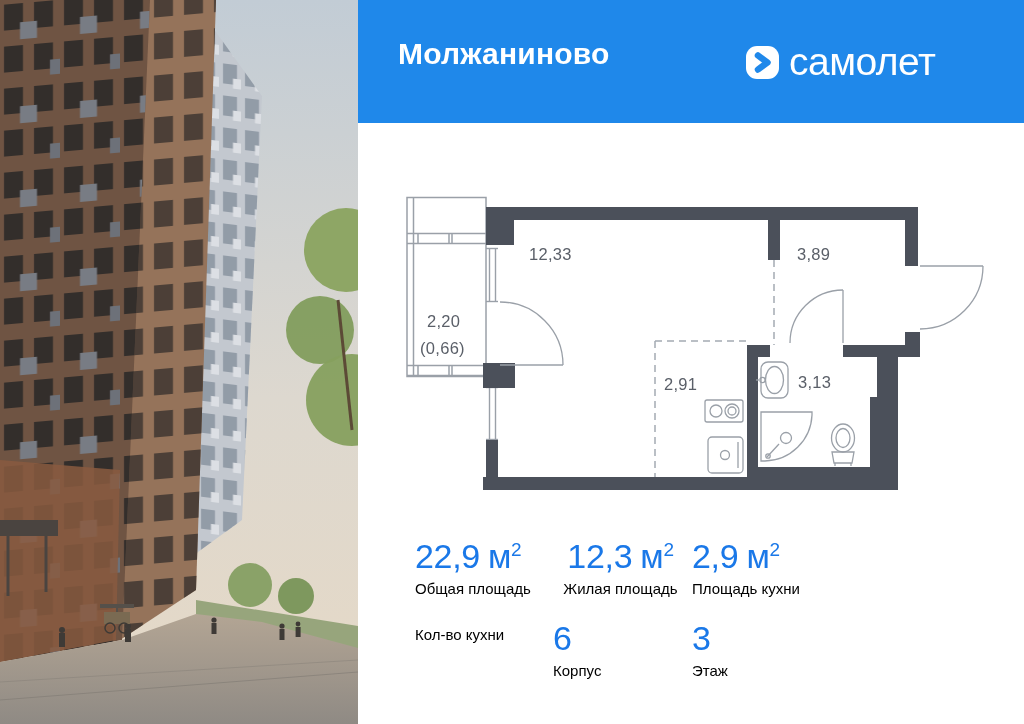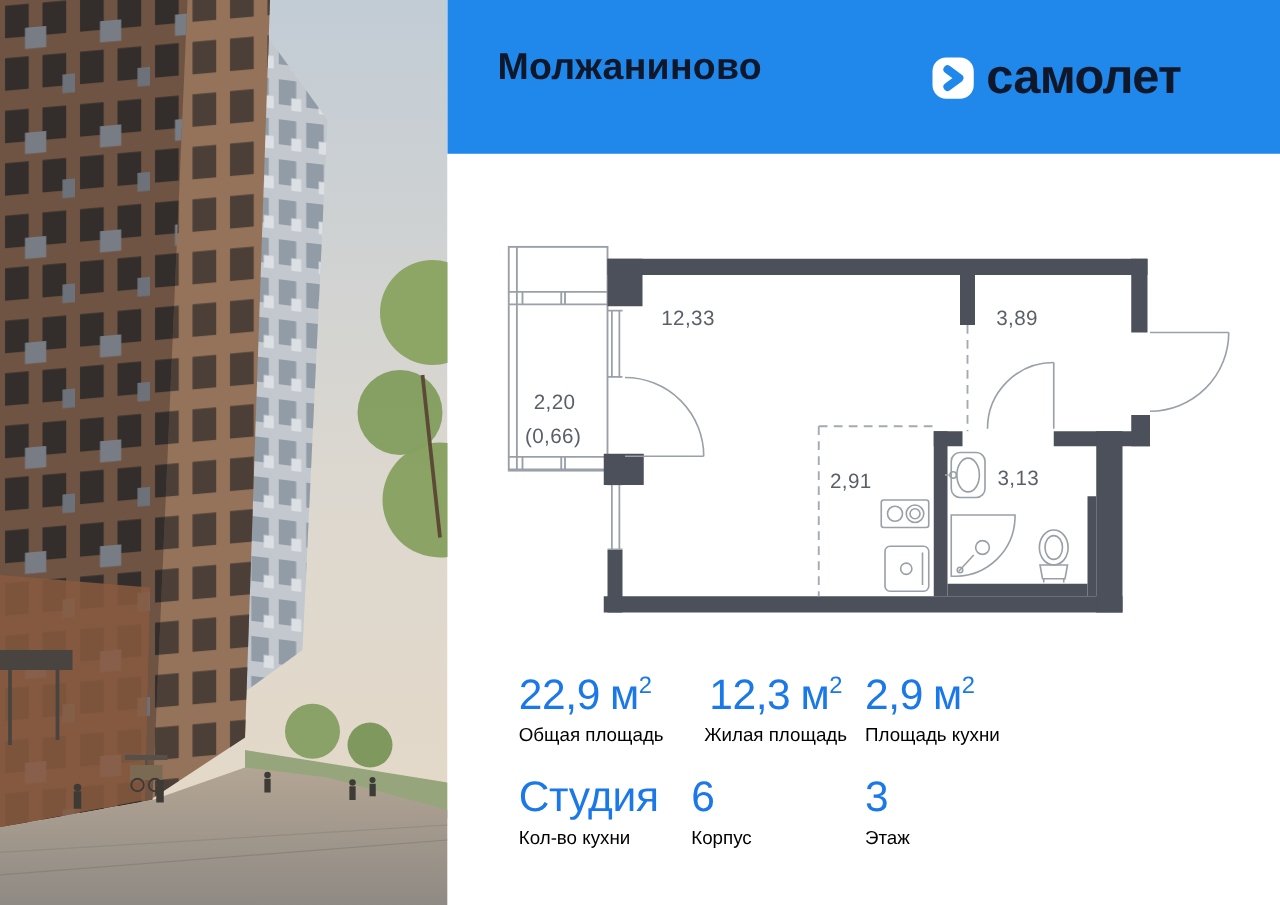--- a/index.html
+++ b/index.html
@@ -13,31 +13,31 @@
   .photo{
     position:absolute;left:0;top:0;width:358px;height:724px;overflow:hidden;
   }
   
   .header{
     position:absolute;left:358px;top:0;width:666px;height:123px;
     background:#1f88ea;
   }
   .project-title{
     position:absolute;left:40px;top:36px;
-    font-size:30px;line-height:36px;font-weight:700;color:#0f172a;
+    font-size:30px;line-height:36px;font-weight:700;color:#ffffff;
     letter-spacing:.2px;
   }
   .logo{position:absolute;left:388px;top:40px;height:44px;display:flex;align-items:center;}
   .logo-mark{
     width:33px;height:33px;background:#ffffff;border-radius:11px;
     display:flex;align-items:center;justify-content:center;flex:0 0 auto;
   }
   .logo-word{
-    margin-left:10px;color:#0f172a;font-size:39px;line-height:40px;
-    font-weight:700;letter-spacing:-.5px;
+    margin-left:10px;color:#ffffff;font-size:39px;line-height:40px;
+    font-weight:400;letter-spacing:-.5px;
   }
   
   .plan{position:absolute;left:405px;top:195px;width:580px;height:300px;}
   .plan text{
     font-family:"Liberation Sans","DejaVu Sans",sans-serif;
     font-size:16.5px;fill:#5a5f68;letter-spacing:.3px;
   }
   
   .stat{position:absolute;width:135px;}
   .stat .val{
@@ -286,21 +286,20 @@
 </div>
 <div class="stat s2">
   <div class="val"><span>12,3</span><span class="unit">м</span><sup>2</sup></div>
   <div class="lbl">Жилая площадь</div>
 </div>
 <div class="stat s3">
   <div class="val"><span>2,9</span><span class="unit">м</span><sup>2</sup></div>
   <div class="lbl">Площадь кухни</div>
 </div>
 <div class="stat s4">
-  <div class="val"><span>Студия</span><span class="unit"></span><sup></sup></div>
   <div class="lbl">Кол-во кухни</div>
 </div>
 <div class="stat s5">
   <div class="val"><span>6</span><span class="unit"></span><sup></sup></div>
   <div class="lbl">Корпус</div>
 </div>
 <div class="stat s6">
   <div class="val"><span>3</span><span class="unit"></span><sup></sup></div>
   <div class="lbl">Этаж</div>
 </div>

